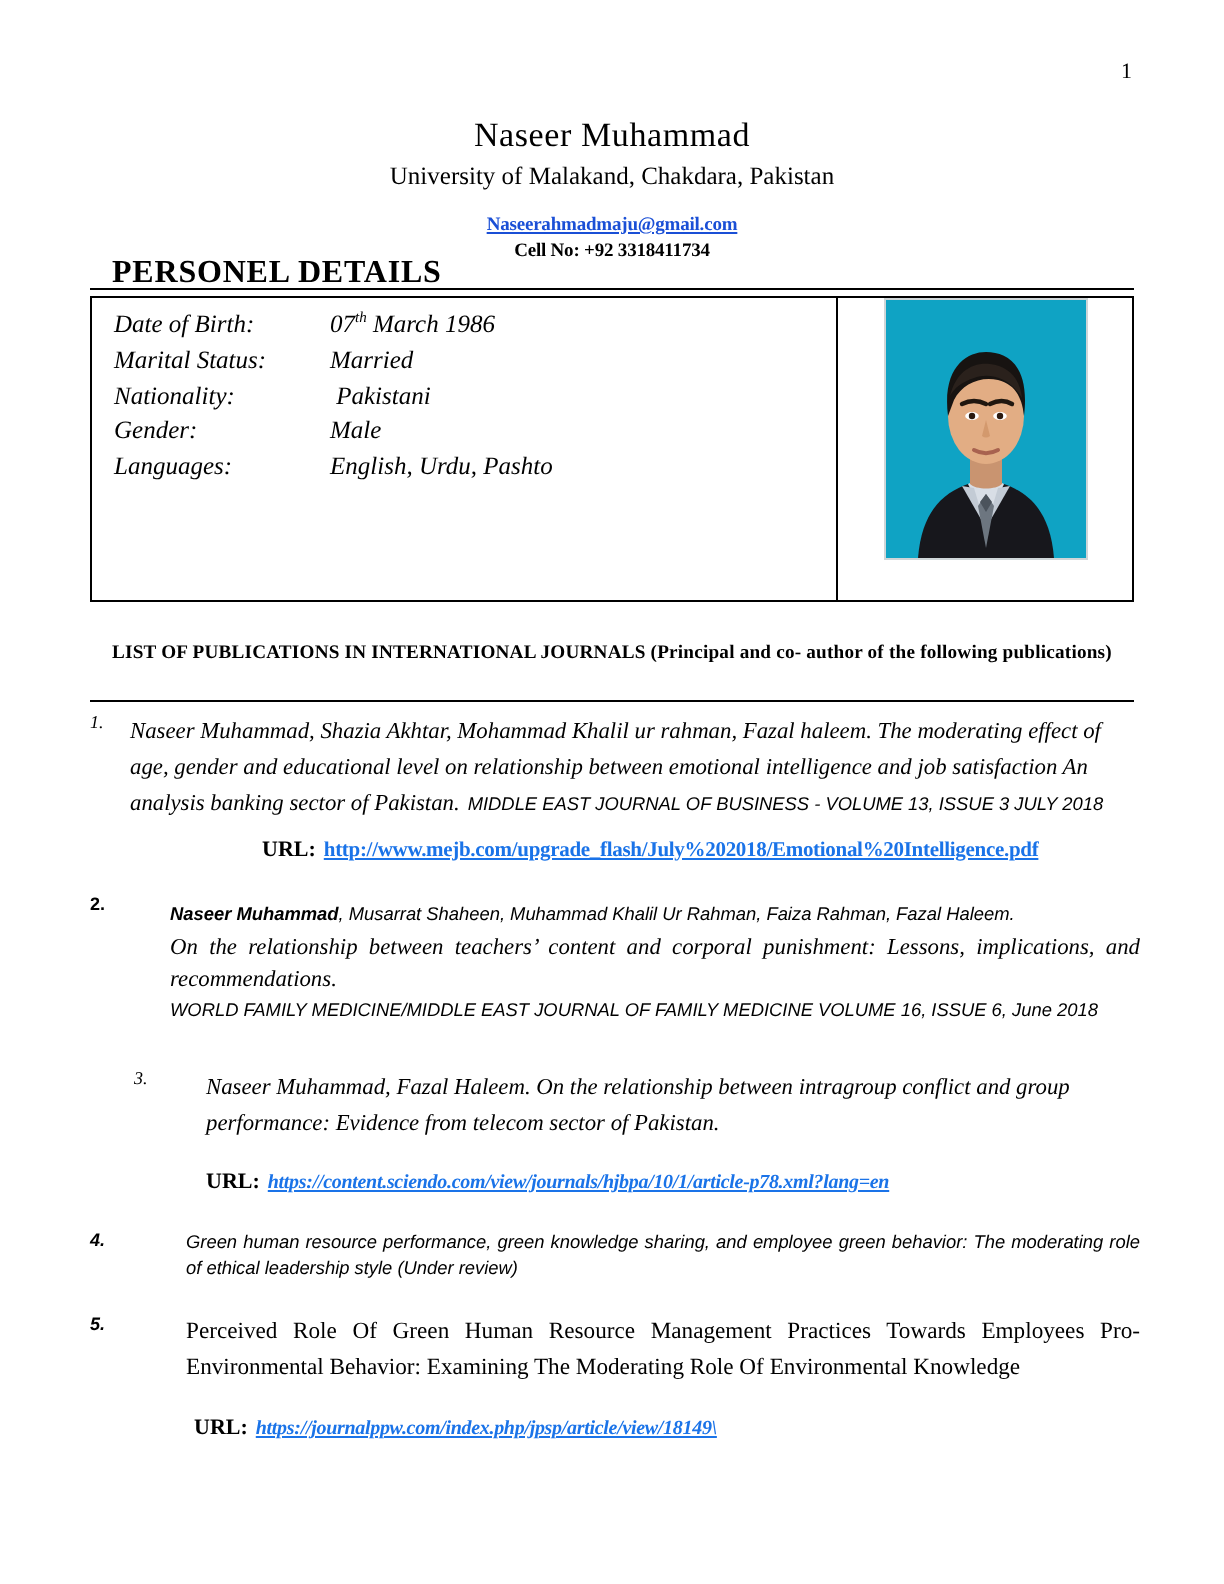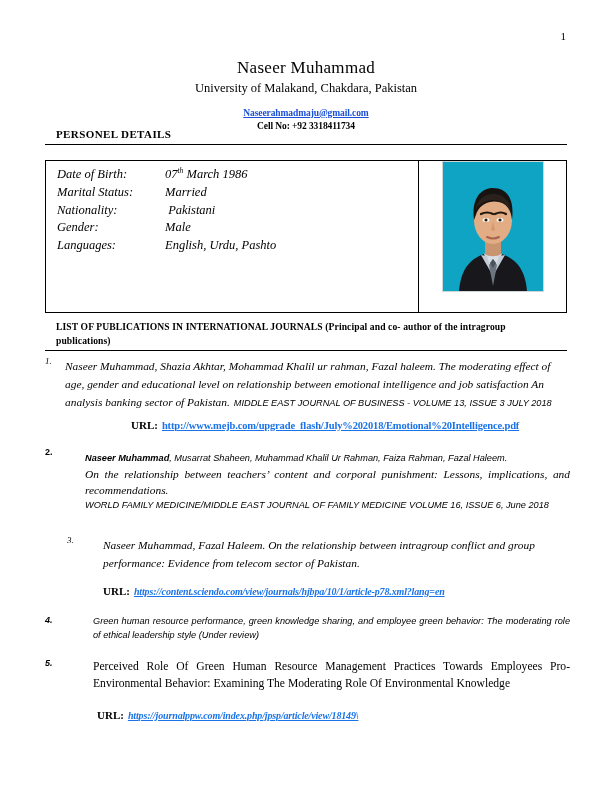--- a/index.html
+++ b/index.html
@@ -62,37 +62,37 @@
     font-weight: bold;
     margin-top: 1px;
     letter-spacing: -0.1px;
   }
 
   
   .section-heading {
     position: absolute;
     left: 56px;
     font-weight: bold;
-    font-size: 11px;
+    font-size: 16px;
     letter-spacing: 0.4px;
   }
   #personel-heading { top: 128px; }
 
   .hrule {
     position: absolute;
     left: 45px;
     width: 522px;
     border-top: 1.6px solid #000;
   }
   #rule-personel { top: 144px; }
 
   .details-table {
     position: absolute;
     left: 45px;
-    top: 160px;
+    top: 148px;
     width: 522px;
     height: 153px;
     box-sizing: border-box;
     border-collapse: collapse;
   }
   .details-table td {
     border: 1px solid #000;
     vertical-align: top;
     padding: 0;
   }
@@ -287,21 +287,21 @@
             <path d="M50 60 L48 68 q2 1.6 4 0 Z" fill="#cf9468" opacity="0.8"></path>
 
             <path d="M44 75 q6 3.2 12 0" stroke="#a8624f" stroke-width="2" fill="none" stroke-linecap="round"></path>
           </svg>
         </div>
       </td>
     </tr>
   </tbody>
     </table>
 
-  <div id="publications-heading">LIST OF PUBLICATIONS IN INTERNATIONAL JOURNALS (Principal and co- author of the intragroup publications)</div>
+  <div id="publications-heading">LIST OF PUBLICATIONS IN INTERNATIONAL JOURNALS (Principal and co- author of the following publications)</div>
   <div class="hrule" id="rule-publications"></div>
 
   <div class="pub-list">
 
     <div class="pub-item" style="margin-bottom:0;">
       <span class="pub-num" style="font-style:italic;font-weight:normal;">1.</span>
       <div class="pub-body">
         <span class="pub-text-serif-italic">Naseer Muhammad, Shazia Akhtar, Mohammad Khalil ur rahman,  Fazal haleem. The moderating effect of age, gender and educational level on relationship between emotional intelligence and job satisfaction An analysis banking sector of Pakistan.</span>
         <span class="pub-text-sans-italic">MIDDLE EAST JOURNAL OF BUSINESS - VOLUME 13, ISSUE 3 JULY 2018</span>
       </div>

